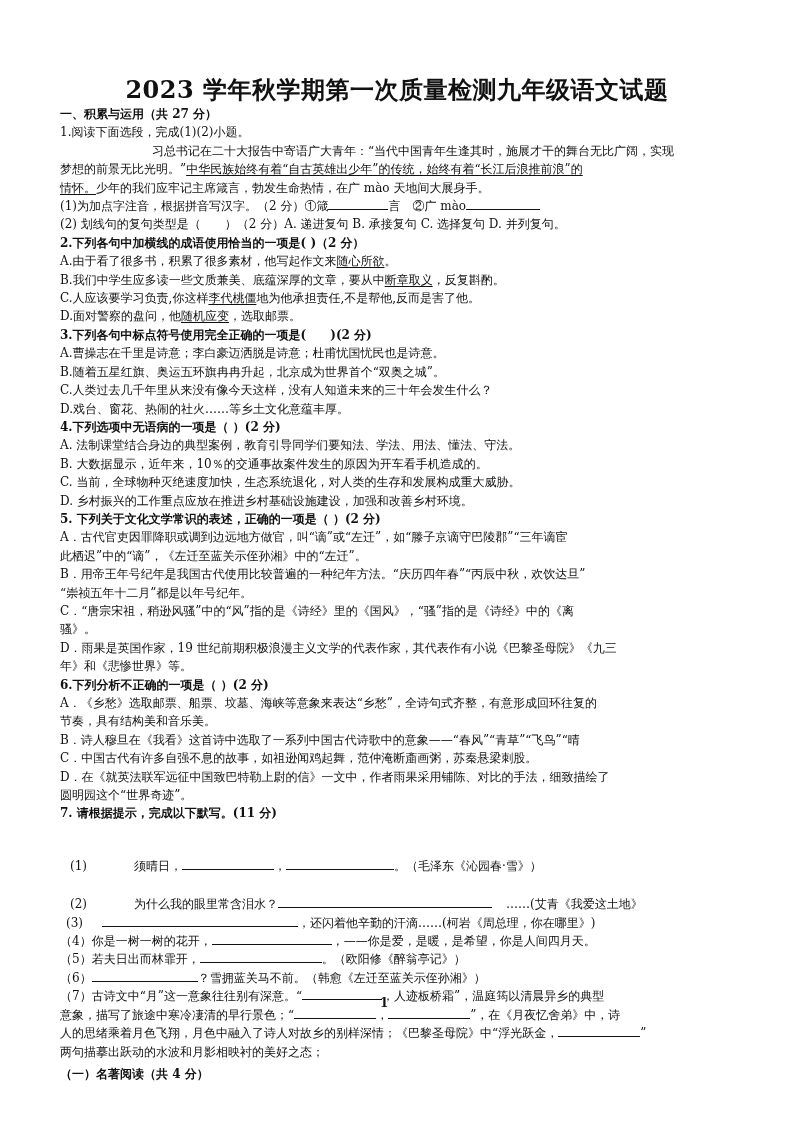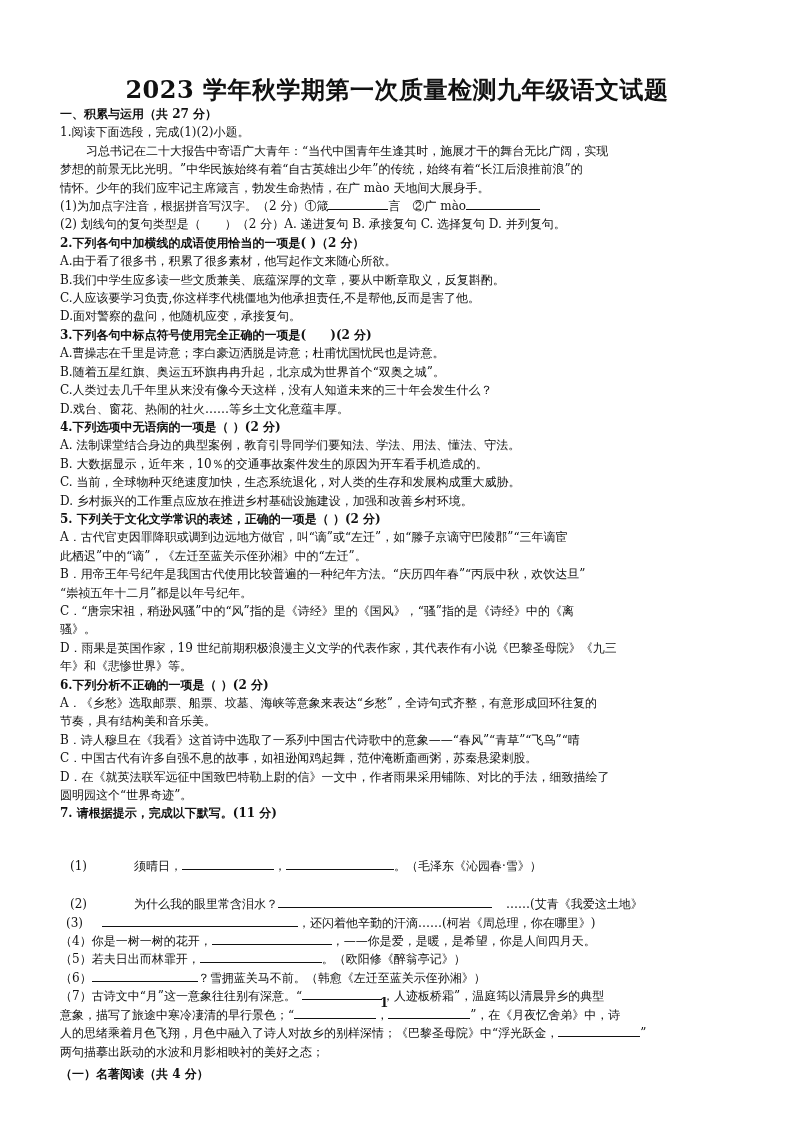--- a/index.html
+++ b/index.html
@@ -2,22 +2,22 @@
 <html><head>
 <meta charset="utf-8">
 <style>
   html, body { margin: 0; padding: 0; background: #ffffff; }
   body { width: 794px; height: 1123px; position: relative; overflow: hidden; font-family: "DejaVu Serif", "Liberation Serif", serif; color: #111; }
   .page { position: absolute; left: 0; top: 0; width: 794px; height: 1123px; }
   .title { position: absolute; left: 0; right: 0; top: 74px; text-align: center; font-size: 24px; font-weight: bold; letter-spacing: 0.5px; }
   .content { position: absolute; left: 60px; top: 105px; width: 680px; font-size: 12px; line-height: 18.4px; }
   .line { white-space: nowrap; overflow: visible; }
   .b { font-weight: bold; }
-  .indent { padding-left: 26px; }
-  .u { text-underline-offset: 2px; margin-top: 12px; }
+  .indent { padding-left: 26px; text-align: center; }
+  .u { text-decoration: underline; text-underline-offset: 2px; margin-top: 12px; }
   .blank { display: inline-block; border-bottom: 1px solid #111; height: 12px; vertical-align: baseline; }
   .gap { height: 14px; }
   .dict { padding-left: 10px; margin-top: 20px; }
   .num { display: inline-block; width: 64px; }
   .pageno { position: absolute; left: 380px; top: 996px; font-size: 12px; font-weight: bold; }
 </style>
 </head>
 <body>
 
 <div class="page">
@@ -30,21 +30,21 @@
     <div class="line indent">习总书记在二十大报告中寄语广大青年：“当代中国青年生逢其时，施展才干的舞台无比广阔，实现</div>
     <div class="line"><span>梦想的前景无比光明。”</span><span class="u">中华民族始终有着“自古英雄出少年”的传统，始终有着“长江后浪推前浪”的</span></div>
     <div class="line"><span class="u">情怀。</span><span>少年的我们应牢记主席箴言，勃发生命热情，在广 mào 天地间大展身手。</span></div>
     <div class="line"><span>(1)为加点字注音，根据拼音写汉字。（2 分）①箴</span><span class="blank" style="width:60px"></span><span>言　②广 mào</span><span class="blank" style="width:74px"></span></div>
     <div class="line">(2) 划线句的复句类型是（　　）（2 分）A. 递进复句 B. 承接复句 C. 选择复句 D. 并列复句。</div>
 
     <div class="line b">2.下列各句中加横线的成语使用恰当的一项是( )（2 分）</div>
     <div class="line"><span>A.由于看了很多书，积累了很多素材，他写起作文来</span><span class="u">随心所欲</span><span>。</span></div>
     <div class="line"><span>B.我们中学生应多读一些文质兼美、底蕴深厚的文章，要从中</span><span class="u">断章取义</span><span>，反复斟酌。</span></div>
     <div class="line"><span>C.人应该要学习负责,你这样</span><span class="u">李代桃僵</span><span>地为他承担责任,不是帮他,反而是害了他。</span></div>
-    <div class="line"><span>D.面对警察的盘问，他</span><span class="u">随机应变</span><span>，承接复句。</span></div>
+    <div class="line"><span>D.面对警察的盘问，他</span><span class="u">随机应变</span><span>，选取邮票。</span></div>
 
     <div class="line b">3.下列各句中标点符号使用完全正确的一项是(　　)(2 分)</div>
     <div class="line">A.曹操志在千里是诗意；李白豪迈洒脱是诗意；杜甫忧国忧民也是诗意。</div>
     <div class="line">B.随着五星红旗、奥运五环旗冉冉升起，北京成为世界首个“双奥之城”。</div>
     <div class="line">C.人类过去几千年里从来没有像今天这样，没有人知道未来的三十年会发生什么？</div>
     <div class="line">D.戏台、窗花、热闹的社火……等乡土文化意蕴丰厚。</div>
 
     <div class="line b">4.下列选项中无语病的一项是（ ）(2 分)</div>
     <div class="line">A. 法制课堂结合身边的典型案例，教育引导同学们要知法、学法、用法、懂法、守法。</div>
     <div class="line">B. 大数据显示，近年来，10％的交通事故案件发生的原因为开车看手机造成的。</div>

